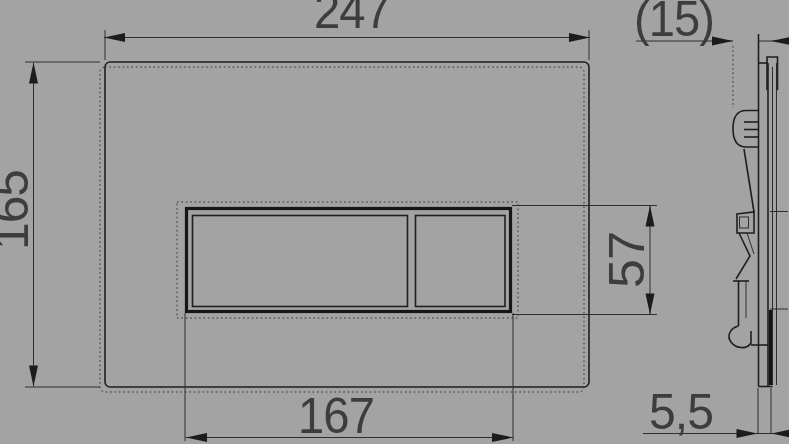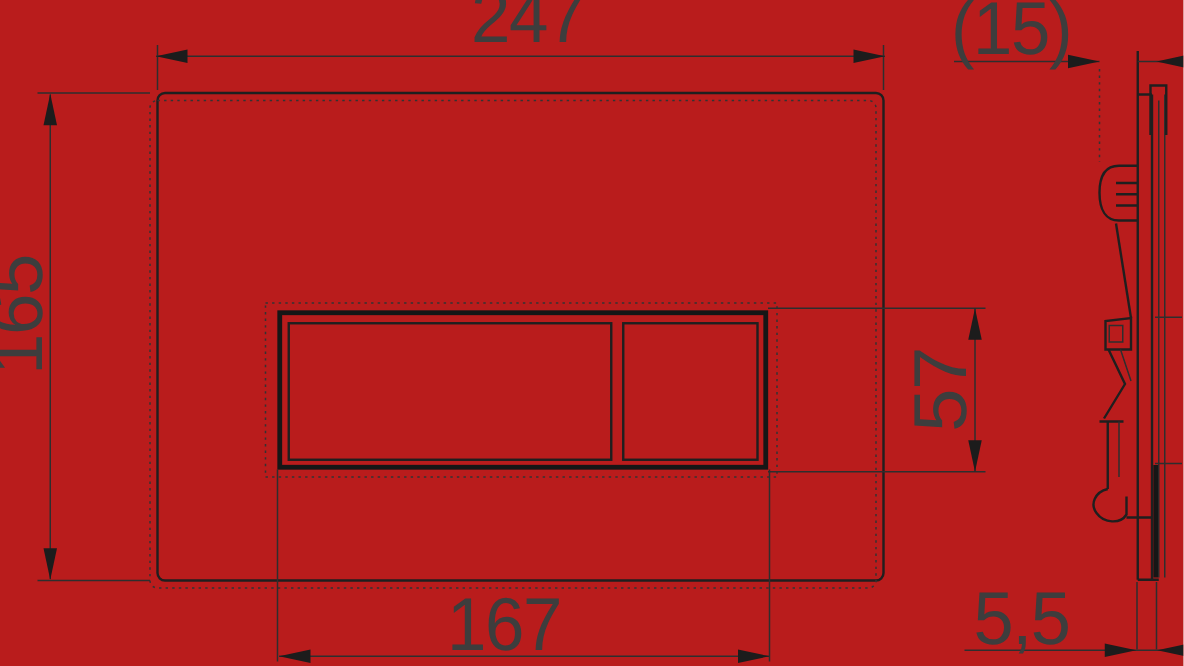--- a/index.html
+++ b/index.html
@@ -1,16 +1,16 @@
 <!DOCTYPE html>
 <html><head>
 <meta charset="utf-8">
 <style>
   html,body{margin:0;padding:0;background:#ffffff;}
-  #stage{position:relative;width:789px;height:444px;background:#b91c1c;overflow:hidden;}
+  #stage{position:relative;width:789px;height:444px;background:#a3a3a3;overflow:hidden;}
   svg{display:block;}
   .thin  {stroke:#2e2e2e;stroke-width:1;fill:none;}
   .main  {stroke:#1f1f1f;stroke-width:1.6;fill:none;}
   .thick {stroke:#161616;stroke-width:3.2;fill:none;}
   .dot   {stroke:#333333;stroke-width:1;fill:none;stroke-dasharray:1.6 2.8;}
   .arr   {fill:#1c1c1c;stroke:none;}
   .dimtext{font-family:"Liberation Sans","DejaVu Sans",sans-serif;
            font-size:50px;fill:#3d3d3d;letter-spacing:-1px;}
 </style>
 </head>

